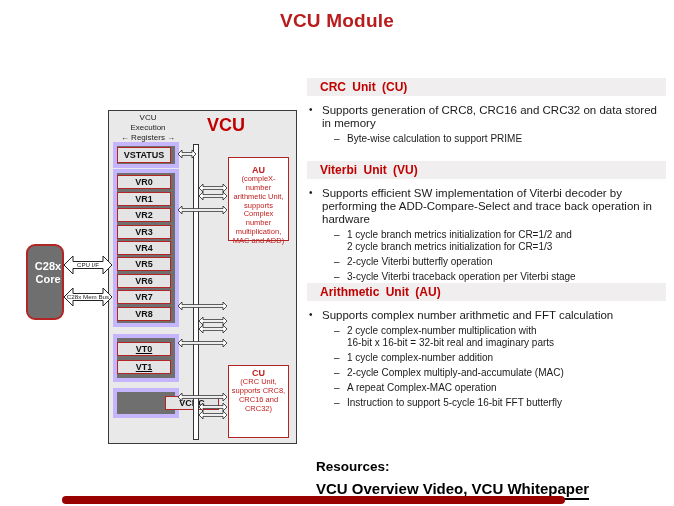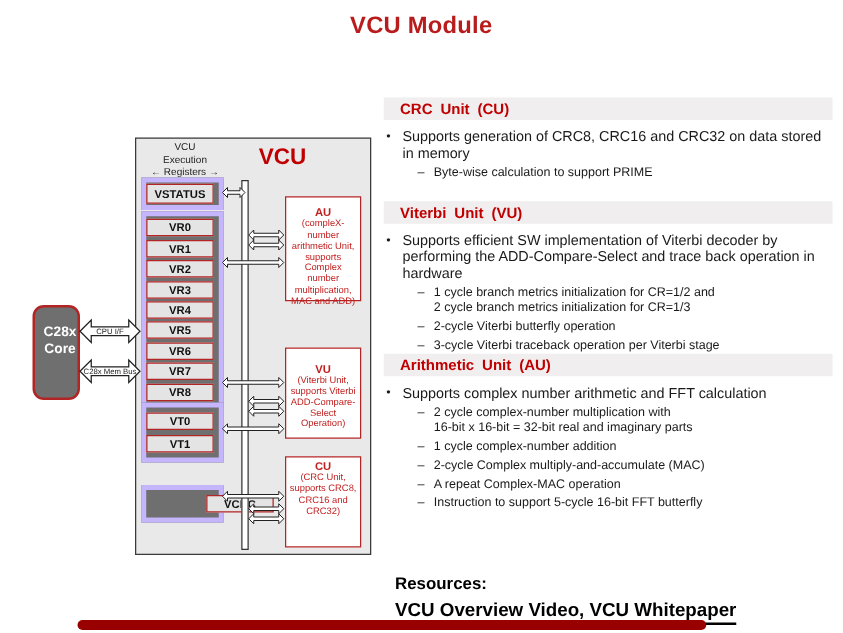--- a/index.html
+++ b/index.html
@@ -13,21 +13,21 @@
             background:#e9e9e9;border:1px solid #3a3a3a;box-sizing:border-box;}
   .caption{position:absolute;left:110px;top:113px;width:76px;text-align:center;
            font-size:8px;line-height:1.25;color:#222;}
   .vcu-label{position:absolute;left:193px;top:115px;width:66px;text-align:center;
              font-size:18px;font-weight:bold;color:#c00000;}
   .grp{position:absolute;left:113px;width:66px;background:#6f6f6f;border:4px solid #c4b5fd;
        box-sizing:border-box;display:flex;flex-direction:column;align-items:flex-start;
        justify-content:space-evenly;}
   #grp-status{top:142px;height:26px;}
   #grp-vr{top:169px;height:158px;}
-  #grp-vt{top:322px;height:48px;}
+  #grp-vt{top:334px;height:48px;text-decoration:underline;}
   #grp-crc{top:388px;height:30px;padding-left:48px;}
   .reg{width:54px;height:14px;background:#e4e4e4;border:1.5px solid #b32424;
        color:#111;font-weight:bold;font-size:9px;display:flex;align-items:center;
        justify-content:center;box-sizing:border-box;}
   #grp-status .reg{height:16px;}
   .bus{position:absolute;left:193px;top:144px;width:6px;height:296px;background:#fff;
        border:1px solid #333;box-sizing:border-box;}
   .core{position:absolute;left:26px;top:244px;width:38px;height:76px;background:#6f6f6f;
         border:2px solid #b32424;border-radius:9px;color:#fff;font-weight:bold;
         font-size:11px;line-height:1.2;padding:14px 0 0 6px;box-sizing:border-box;text-align:center;}
@@ -106,24 +106,20 @@
 
   <div class="core">
     <div>C28x</div>
     <div>Core</div>
   </div>
 
   <div class="unit" id="unit-au">
     <div class="ut">AU</div>
     <div class="ud">(compleX-number arithmetic Unit, supports Complex number multiplication, MAC and ADD)</div>
   </div>
-  <div class="unit" id="unit-vu">
-    <div class="ut">VU</div>
-    <div class="ud">(Viterbi Unit, supports Viterbi ADD-Compare-Select Operation)</div>
-  </div>
   <div class="unit" id="unit-cu">
     <div class="ut">CU</div>
     <div class="ud">(CRC Unit, supports CRC8, CRC16 and CRC32)</div>
   </div>
 
   <svg class="arrowsvg" viewBox="0 0 674 506">
     <g id="arrow-layer">
         <polygon points="64,265 73,256 73,261.5 103,261.5 103,256 112,265 103,274 103,268.5 73,268.5 73,274" fill="#fff" stroke="#222" stroke-width="1"></polygon>
         <polygon points="64,297 73,288 73,293.5 103,293.5 103,288 112,297 103,306 103,300.5 73,300.5 73,306" fill="#fff" stroke="#222" stroke-width="1"></polygon>
         <polygon points="178,154 182,150 182,152.6 192,152.6 192,150 196,154 192,158 192,155.4 182,155.4 182,158" fill="#fff" stroke="#222" stroke-width="0.8"></polygon>

